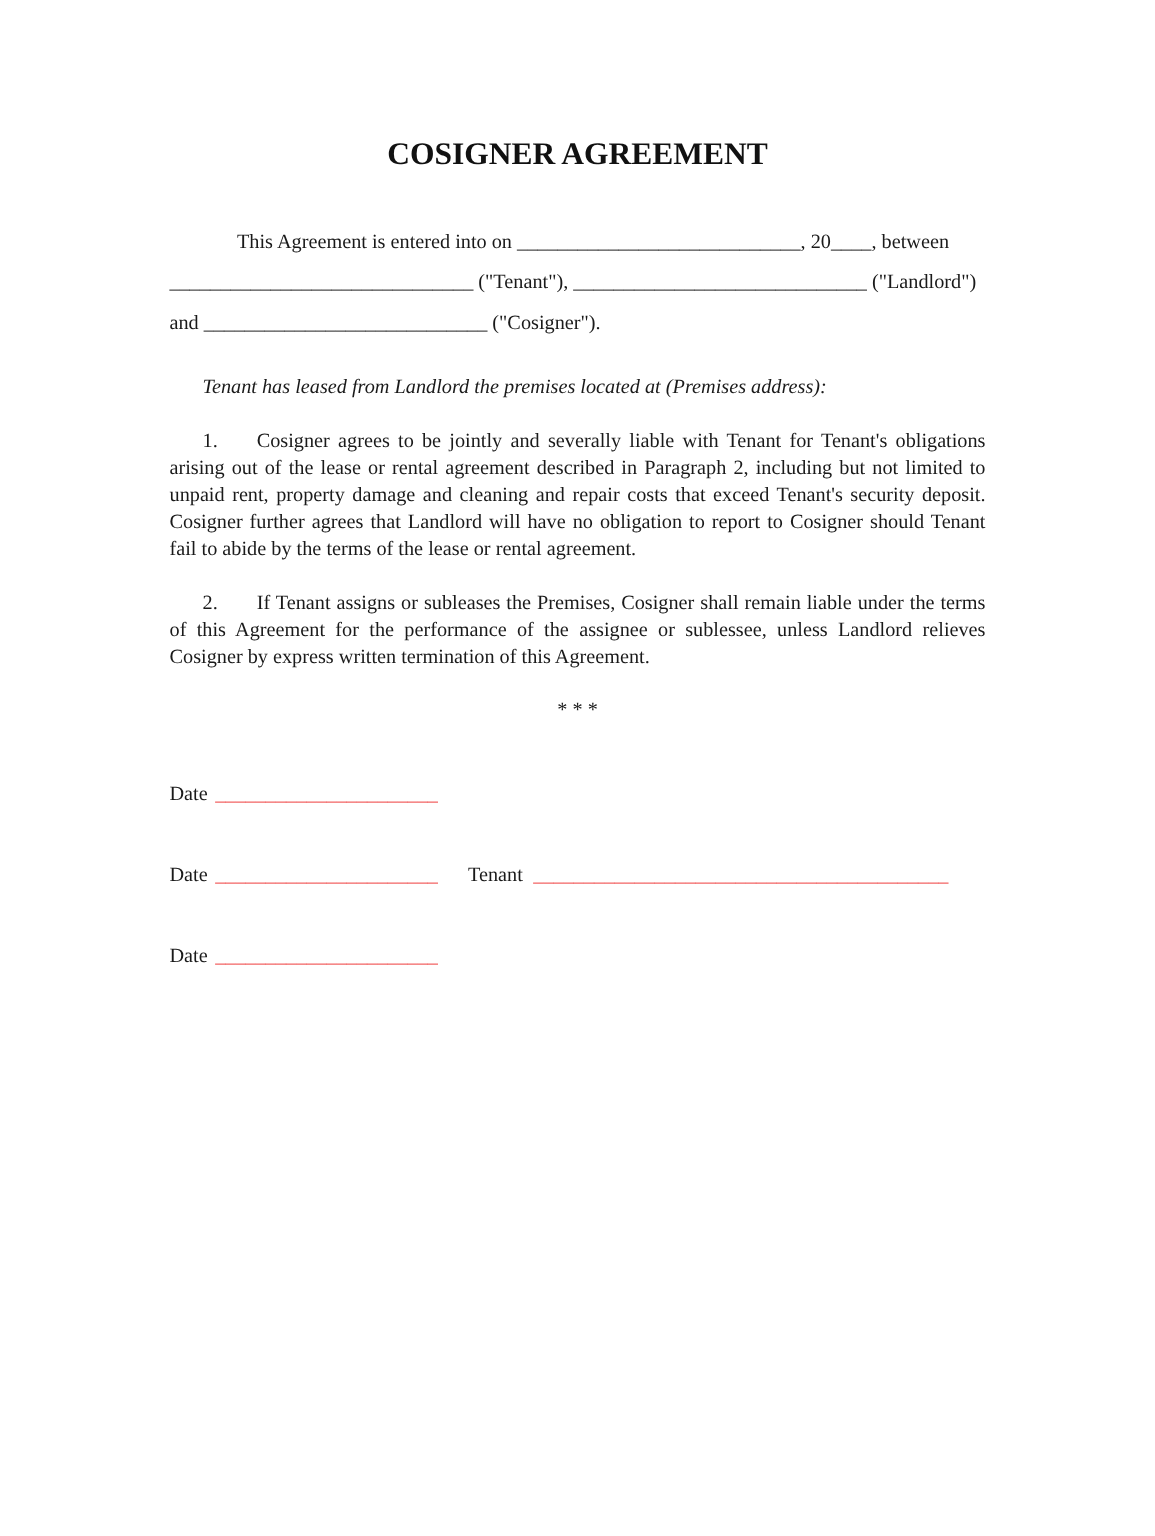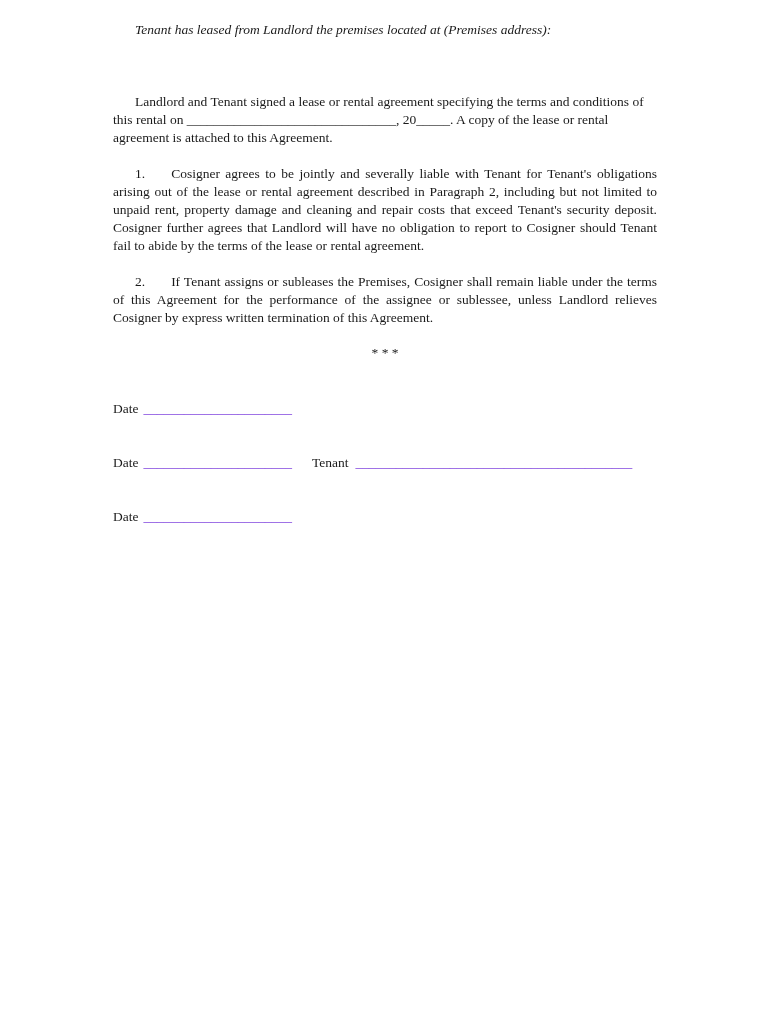--- a/index.html
+++ b/index.html
@@ -79,37 +79,38 @@
   }
   .sig-row:first-child {
     margin-top: 0;
   }
   .sig-date-cell {
     width: 199px;
     flex: 0 0 199px;
   }
   .sig-line {
     margin-left: 5px;
-    color: #6d28d9;
+    color: #ef4444;
     letter-spacing: 0;
   }
   .sig-party-cell .sig-line {
     margin-left: 7px;
   }
 </style>
 </head>
 <body>
 
 <div class="page">
 
+  <h1 class="doc-title">COSIGNER AGREEMENT</h1>
 
+  <p class="intro-paragraph">This Agreement is entered into on ____________________________, 20____, between ______________________________ ("Tenant"), _____________________________ ("Landlord") and ____________________________ ("Cosigner").</p>
 
   <p class="premises-paragraph">Tenant has leased from Landlord the premises located at (Premises address):</p>
 
-  <p class="lease-paragraph">Landlord and Tenant signed a lease or rental agreement specifying the terms and conditions of this rental on _______________________________, 20_____. A copy of the lease or rental agreement is attached to this Agreement.</p>
 
   <p class="clause">
     <span class="clause-num">1.</span><span>Cosigner agrees to be jointly and severally liable with Tenant for Tenant's obligations arising out of the lease or rental agreement described in Paragraph 2, including but not limited to unpaid rent, property damage and cleaning and repair costs that exceed Tenant's security deposit. Cosigner further agrees that Landlord will have no obligation to report to Cosigner should Tenant fail to abide by the terms of the lease or rental agreement.</span>
   </p>
 
   <p class="clause">
     <span class="clause-num">2.</span><span>If Tenant assigns or subleases the Premises, Cosigner shall remain liable under the terms of this Agreement for the performance of the assignee or sublessee, unless Landlord relieves Cosigner by express written termination of this Agreement.</span>
   </p>
 
 

